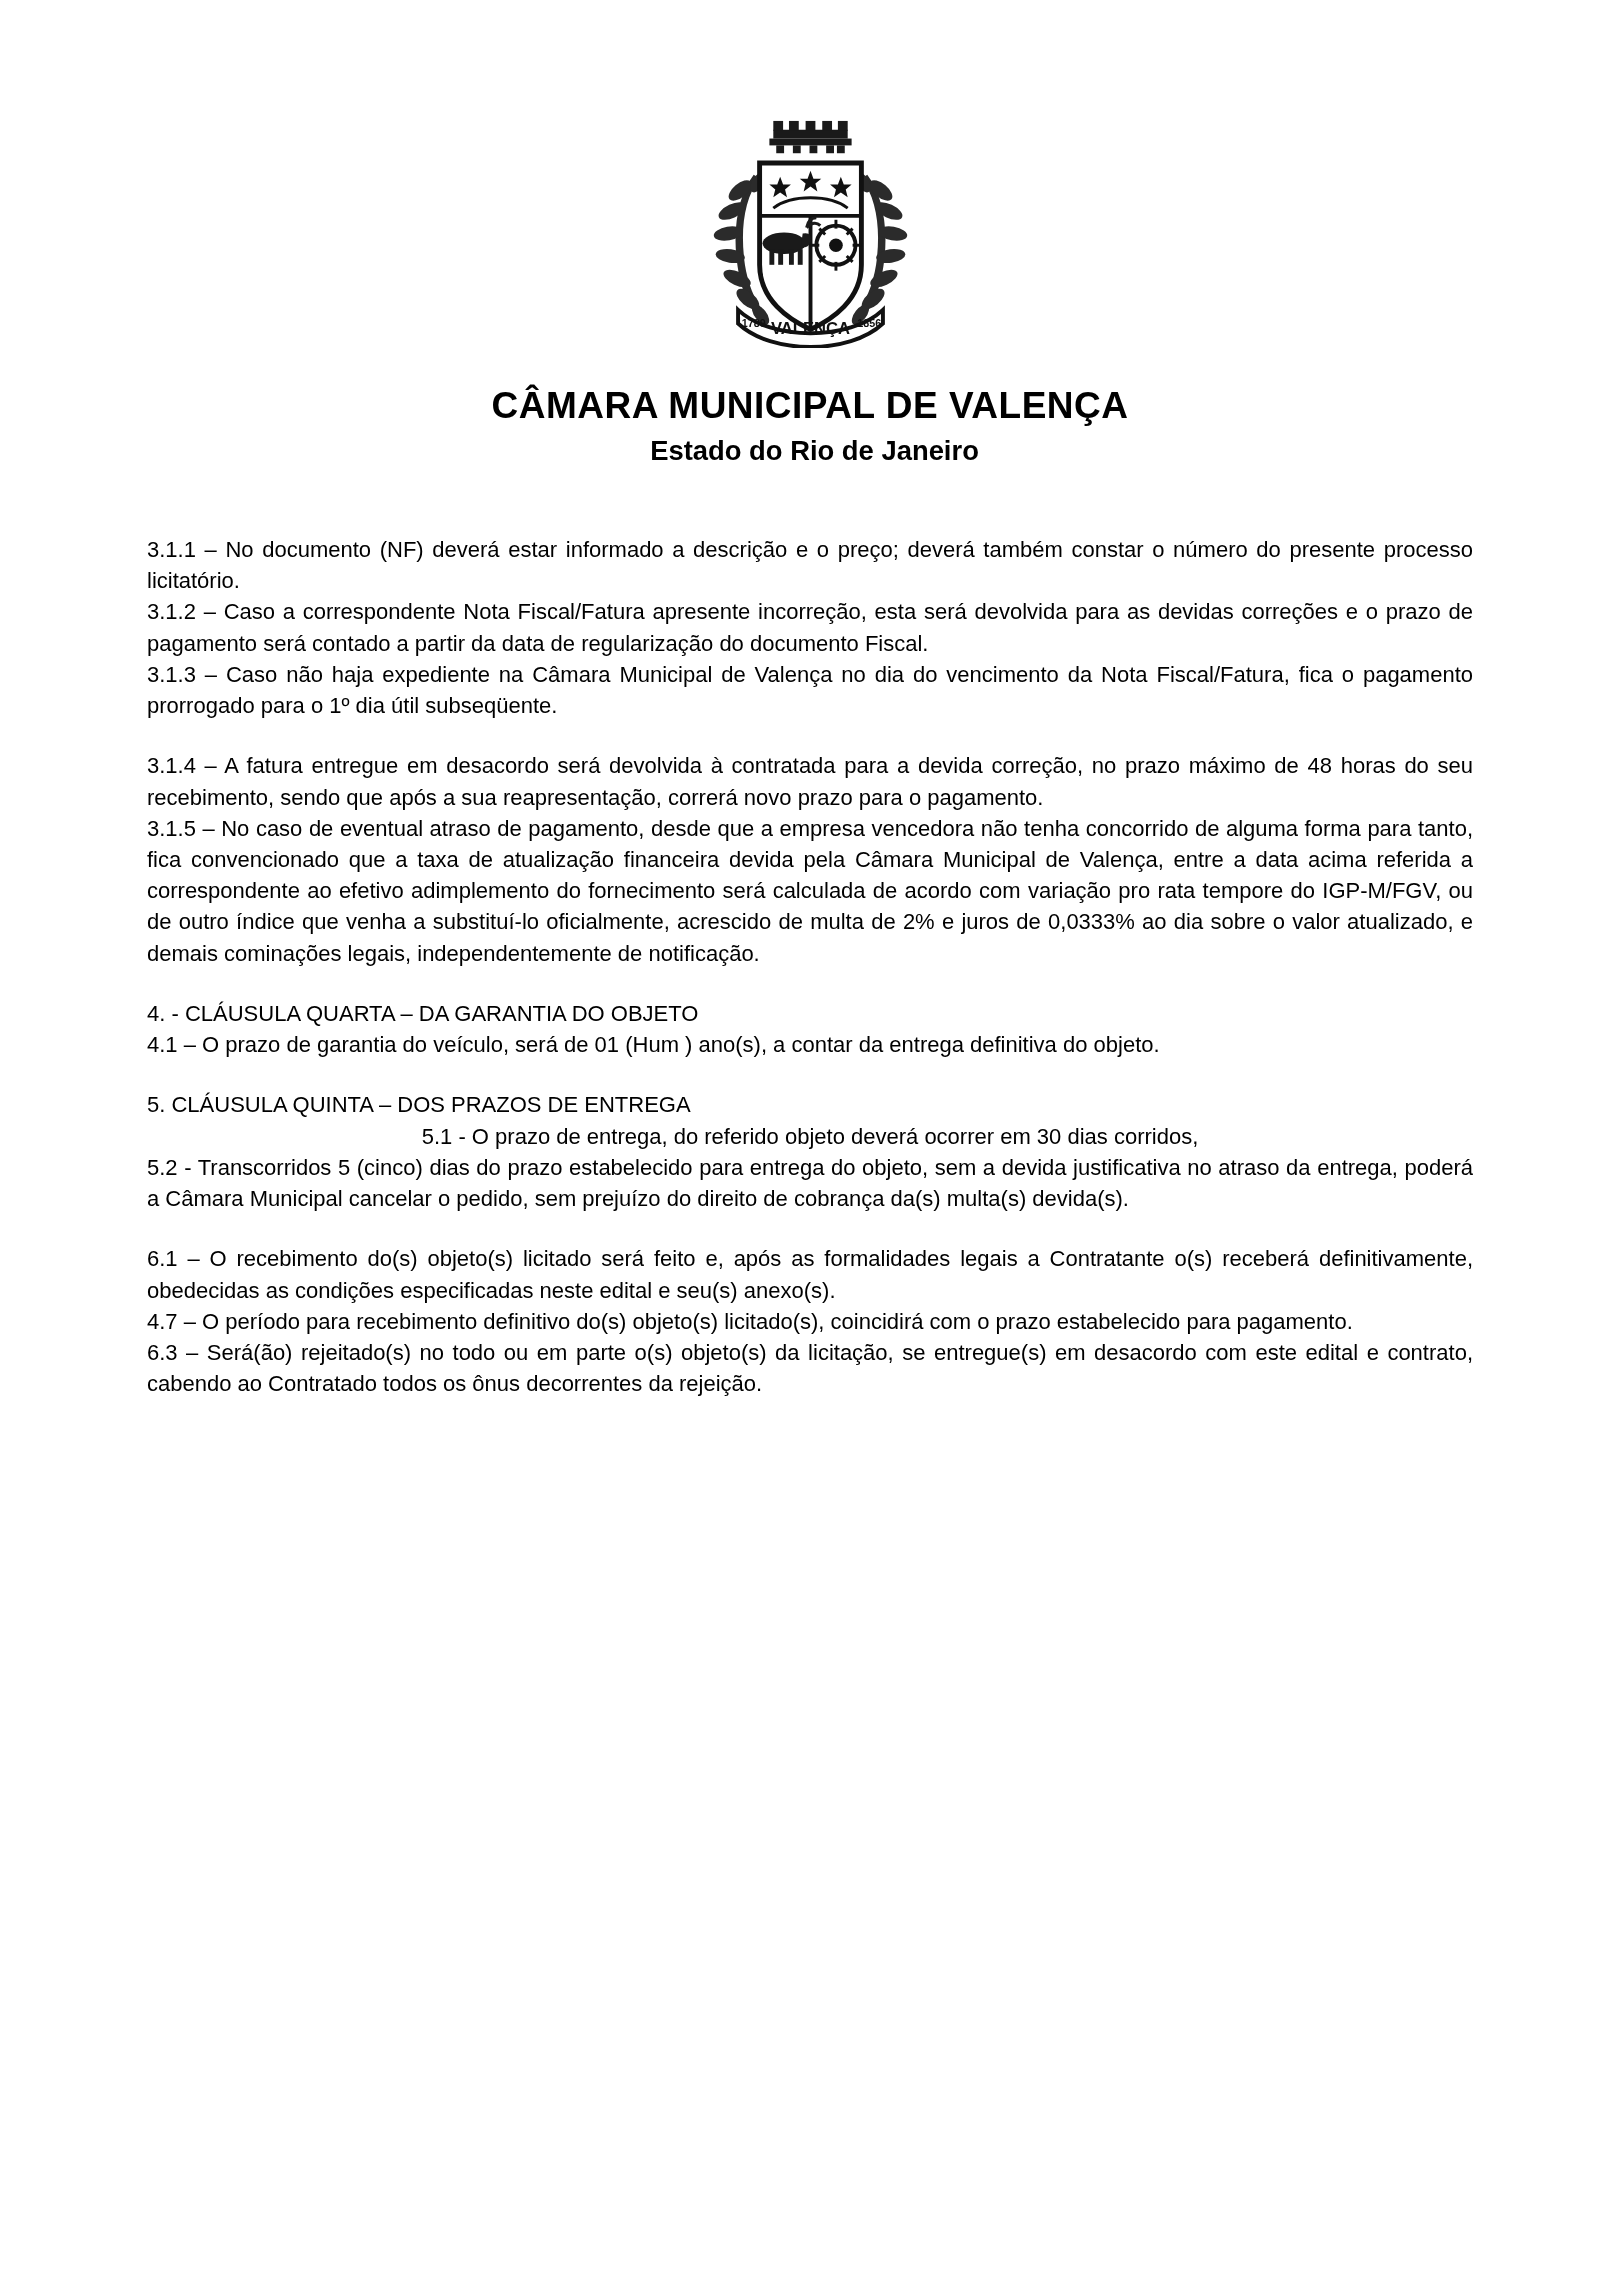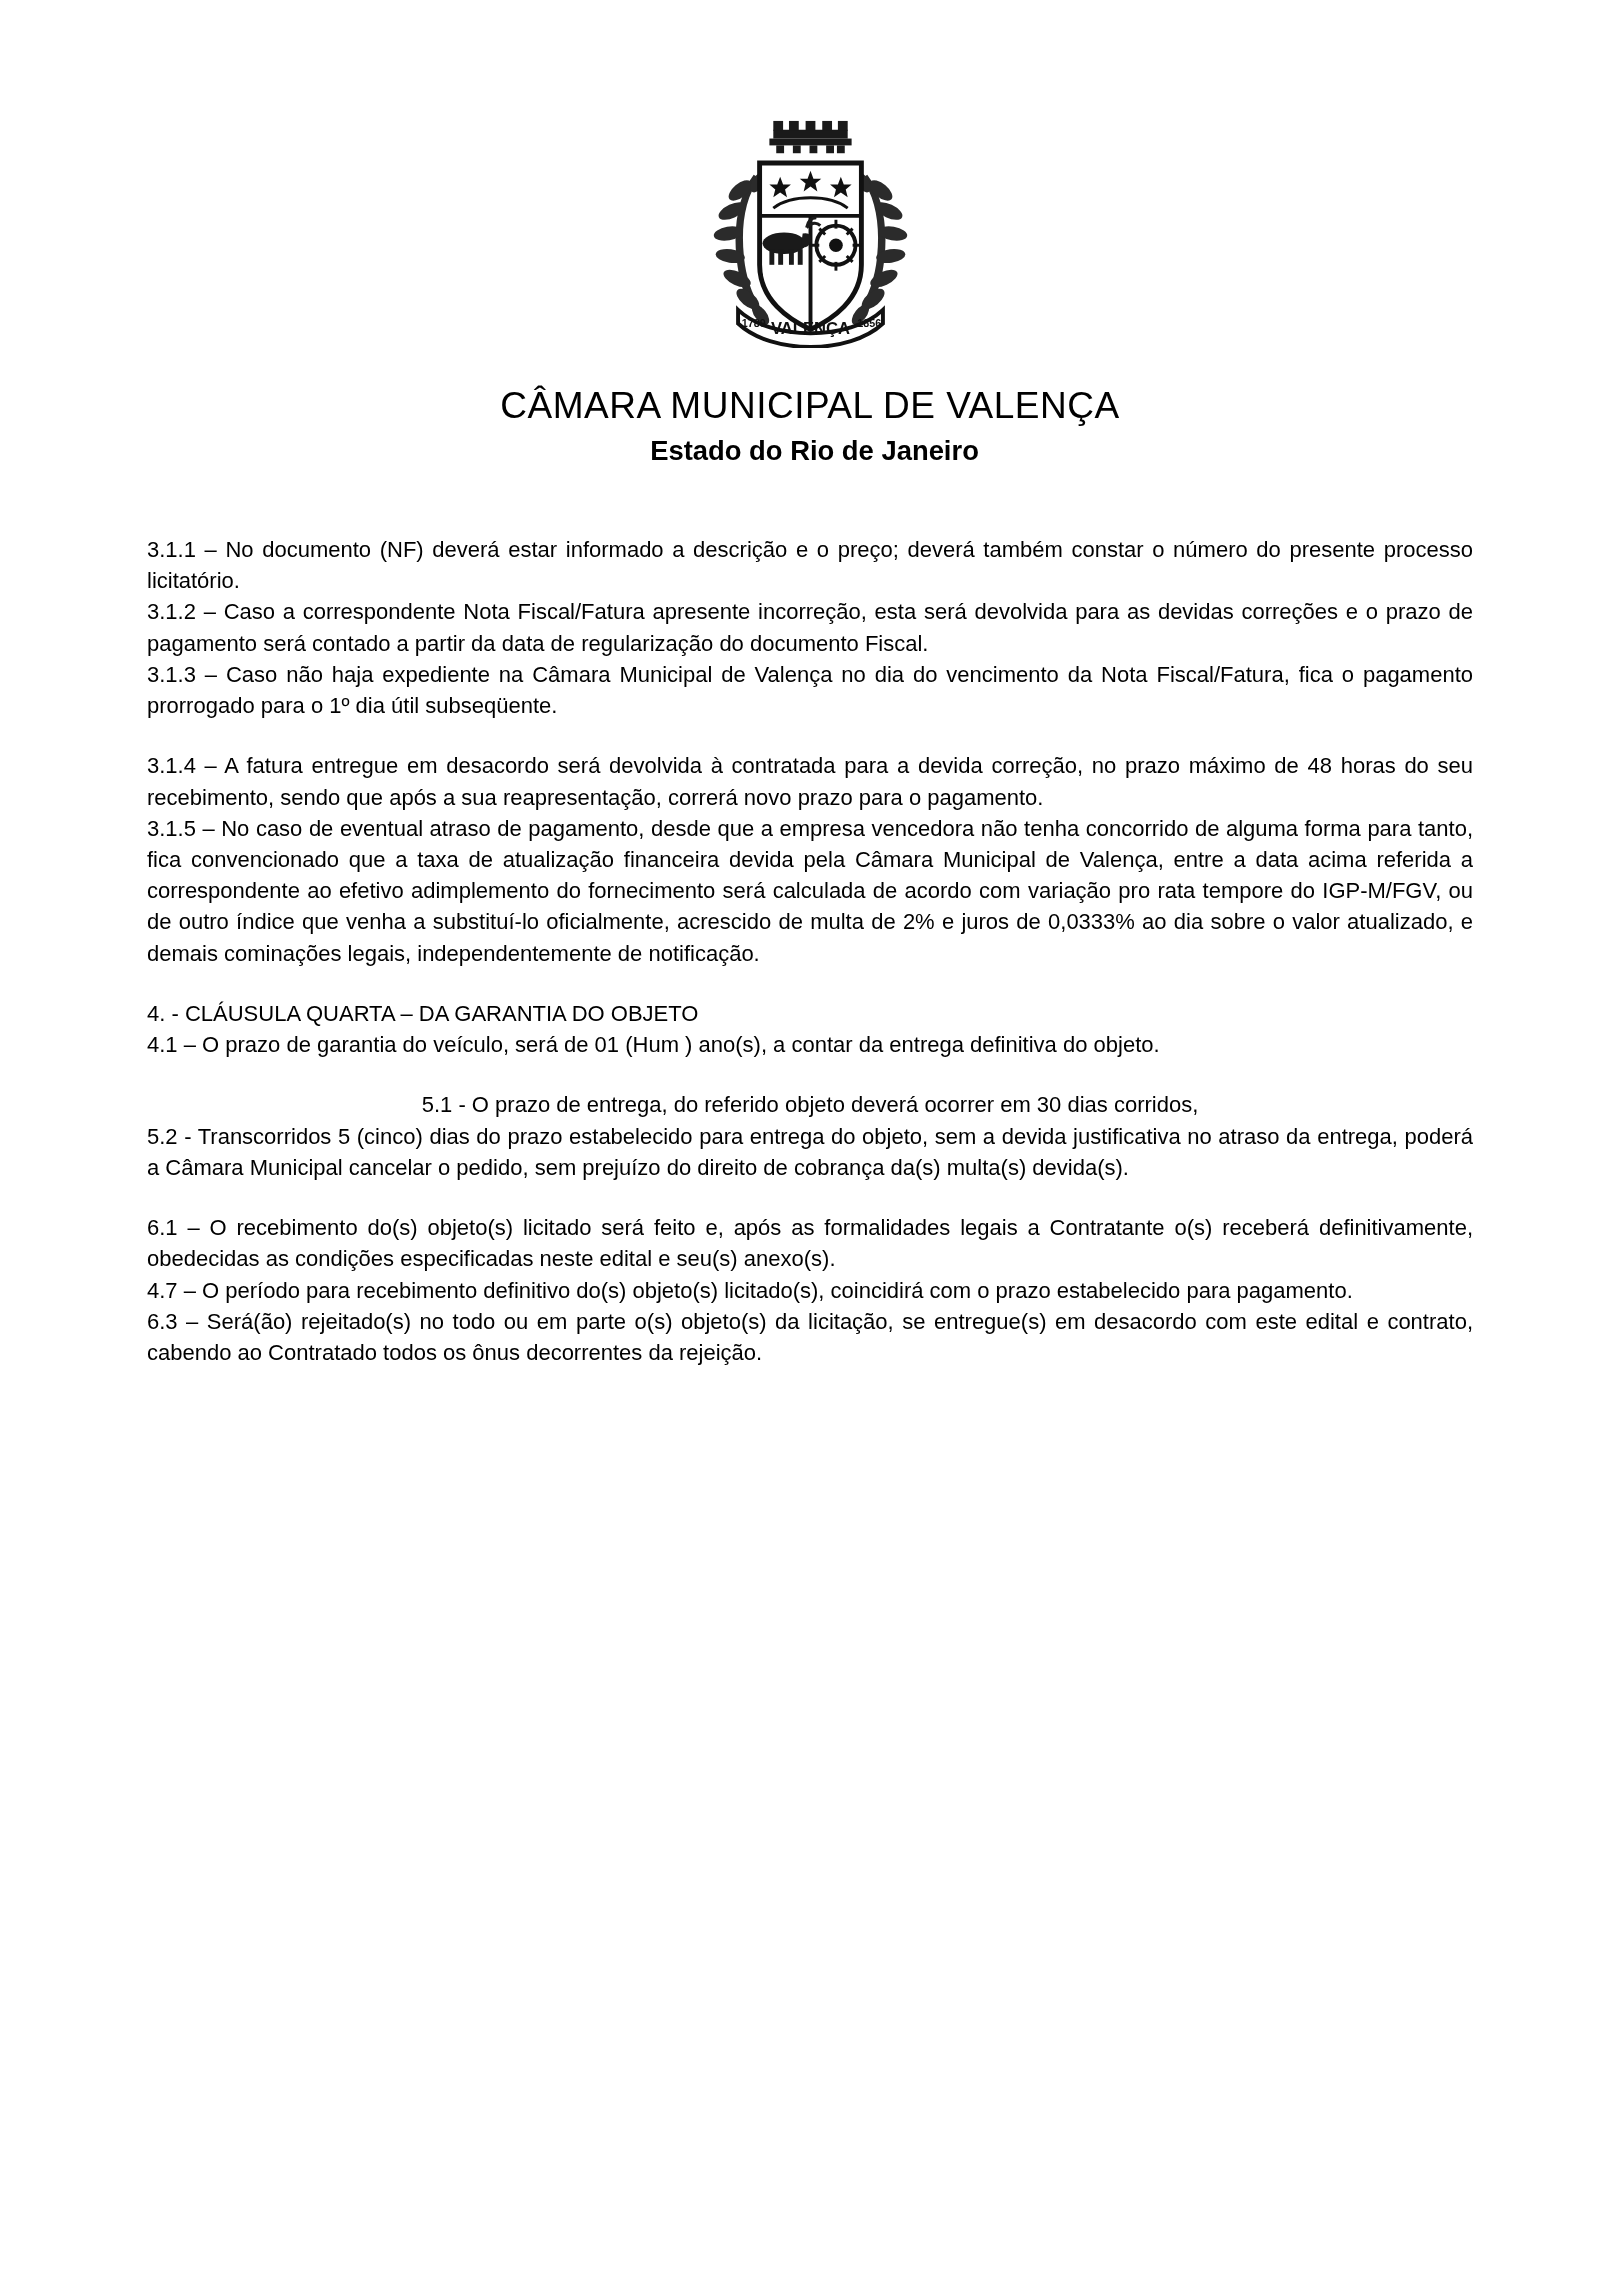--- a/index.html
+++ b/index.html
@@ -29,21 +29,21 @@
   .crest {
     width: 255px;
     height: 230px;
     margin: 0 auto;
     position: relative;
   }
   .crest svg { display: block; }
   .org-title {
     margin-top: 37px;
     font-size: 37px;
-    font-weight: normal;
+    font-weight: bold;
     letter-spacing: 0.5px;
     line-height: 1.15;
   }
   .org-subtitle {
     margin-top: 7.8px;
     font-size: 27.4px;
     font-weight: bold;
     line-height: 1.15;
     padding-left: 9px;
   }
@@ -185,20 +185,21 @@
     <p class="para">3.1.5 – No caso de eventual atraso de pagamento, desde que a empresa vencedora não tenha concorrido de alguma forma para tanto, fica convencionado que a taxa de atualização financeira devida pela Câmara Municipal de Valença, entre a data acima referida a correspondente ao efetivo adimplemento do fornecimento será calculada de acordo com variação pro rata tempore do IGP-M/FGV, ou de outro índice que venha a substituí-lo oficialmente, acrescido de multa de 2% e juros de 0,0333% ao dia sobre o valor atualizado, e demais cominações legais, independentemente de notificação.</p>
 
 
     <div class="spacer-md"></div>
 
     <p class="heading">4. -  CLÁUSULA QUARTA – DA GARANTIA DO OBJETO</p>
     <p class="para">4.1 – O prazo de garantia do veículo, será de 01 (Hum ) ano(s), a contar da entrega definitiva do objeto.</p>
 
     <div class="spacer-md"></div>
 
+    <p class="heading">5.  CLÁUSULA QUINTA – DOS PRAZOS DE ENTREGA</p>
     <p class="para nojust">5.1 - O prazo de entrega, do referido objeto deverá ocorrer em  30 dias corridos,</p>
     <p class="para">5.2 - Transcorridos 5 (cinco) dias do prazo estabelecido para entrega do objeto, sem a devida justificativa no atraso da entrega, poderá a Câmara Municipal cancelar  o  pedido, sem prejuízo do direito de cobrança da(s) multa(s) devida(s).</p>
 
     <div class="spacer-md"></div>
 
     <p class="para">6.1 – O recebimento do(s) objeto(s) licitado será feito e, após as formalidades legais a Contratante o(s) receberá definitivamente, obedecidas as condições especificadas neste edital e seu(s) anexo(s).</p>
     <p class="para">4.7 – O período para recebimento definitivo do(s) objeto(s) licitado(s), coincidirá com o prazo estabelecido para pagamento.</p>
     <p class="para">6.3 – Será(ão) rejeitado(s) no todo ou em parte o(s) objeto(s) da licitação, se entregue(s) em desacordo com este edital e contrato, cabendo ao Contratado todos os ônus decorrentes da rejeição.</p>
 
   </div>

